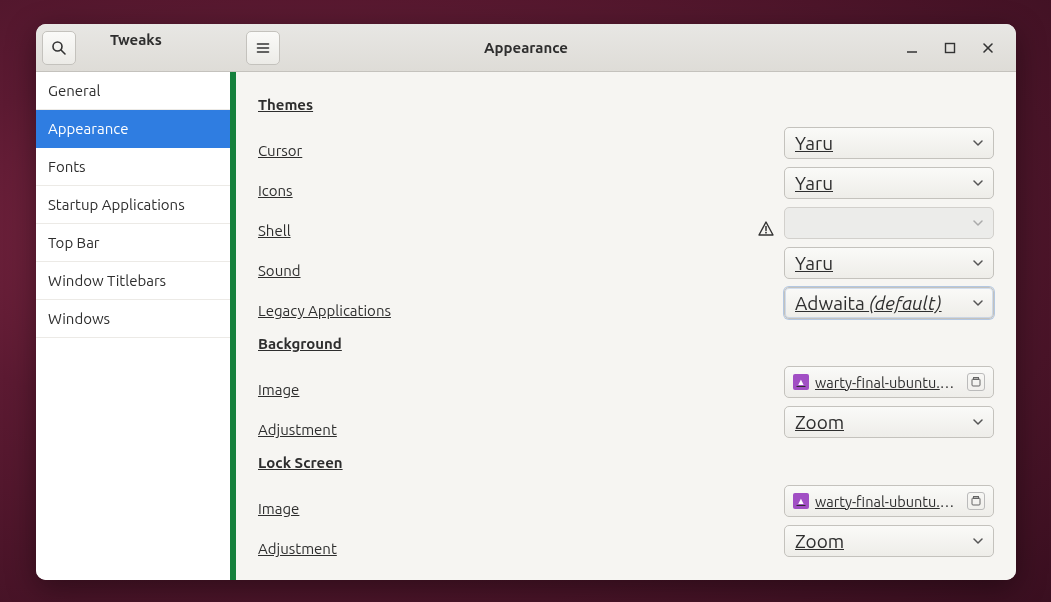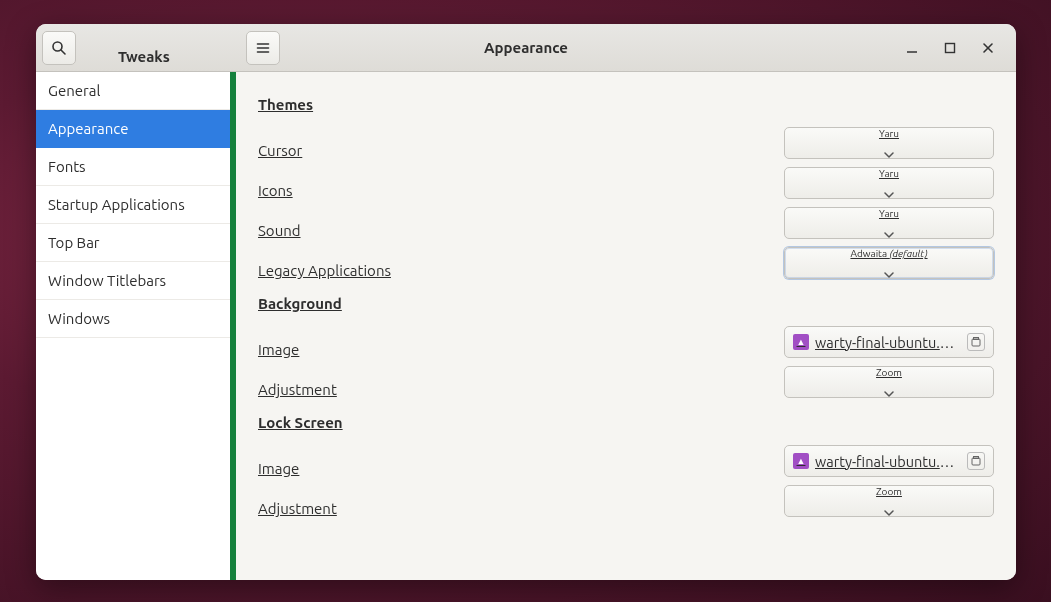--- a/index.html
+++ b/index.html
@@ -30,23 +30,23 @@
       height: 48px;
       background: linear-gradient(to bottom, #e8e7e4, #dedcd7);
       border-bottom: 1px solid #c4c2bd;
       display: flex;
       align-items: center;
       padding: 0 6px;
       position: relative;
     }
     .headerbar-left {
       display: flex;
-      align-items: flex-end;
+      align-items: flex-start;
       width: 200px;
-      gap: 12px;
+      gap: 4px;
     }
     .icon-btn {
       width: 34px;
       height: 34px;
       background: linear-gradient(to bottom, #fafaf8, #ecebe7);
       border: 1px solid #c4c2bd;
       border-radius: 5px;
       display: flex;
       align-items: center;
       justify-content: center;
@@ -122,22 +122,21 @@
       width: 210px;
       height: 32px;
       background: linear-gradient(to bottom, #fafaf8, #eeede9);
       border: 1px solid #c4c2bd;
       border-radius: 5px;
       display: flex;
       align-items: center;
       padding: 0 10px;
       cursor: pointer;
       justify-content: space-between;
-      font-size: 10px;
-      flex-direction: column;
+      font-size: 19px;
     }
     .combo.disabled {
       background: #ececea;
       color: #999;
       cursor: default;
       border-color: #d2d0cc;
     }
     .combo.focus {
       box-shadow: 0 0 0 1px rgba(80,130,200,0.4), inset 0 0 0 1px rgba(120,160,220,0.3);
     }
@@ -274,20 +273,39 @@
         <div class="combo">
           <span class="combo-inner">Yaru</span>
           <span class="chev">
             <svg width="10" height="6" viewBox="0 0 10 6">
                 <path d="M1 1 L5 5 L9 1" fill="none" stroke="#555" stroke-width="1.5" stroke-linecap="round" stroke-linejoin="round"></path>
               </svg>
           </span>
         </div>
       </div>
 
+      <div class="row">
+        <span class="row-label">Shell</span>
+        <span class="row-spacer"></span>
+        <span class="warning-icon">
+          <svg width="18" height="18" viewBox="0 0 18 18">
+              <path d="M9 2 L16 15 L2 15 Z" fill="none" stroke="#333" stroke-width="1.4" stroke-linejoin="round"></path>
+              <line x1="9" y1="6.5" x2="9" y2="10.5" stroke="#333" stroke-width="1.5" stroke-linecap="round"></line>
+              <circle cx="9" cy="12.7" r="0.9" fill="#333"></circle>
+            </svg>
+        </span>
+        <div class="combo disabled">
+          <span class="combo-inner"></span>
+          <span class="chev">
+            <svg width="10" height="6" viewBox="0 0 10 6">
+                <path d="M1 1 L5 5 L9 1" fill="none" stroke="#aaa" stroke-width="1.5" stroke-linecap="round" stroke-linejoin="round"></path>
+              </svg>
+          </span>
+        </div>
+      </div>
 
       <div class="row">
         <span class="row-label">Sound</span>
         <span class="row-spacer"></span>
         <div class="combo">
           <span class="combo-inner">Yaru</span>
           <span class="chev">
             <svg width="10" height="6" viewBox="0 0 10 6">
                 <path d="M1 1 L5 5 L9 1" fill="none" stroke="#555" stroke-width="1.5" stroke-linecap="round" stroke-linejoin="round"></path>
               </svg>

